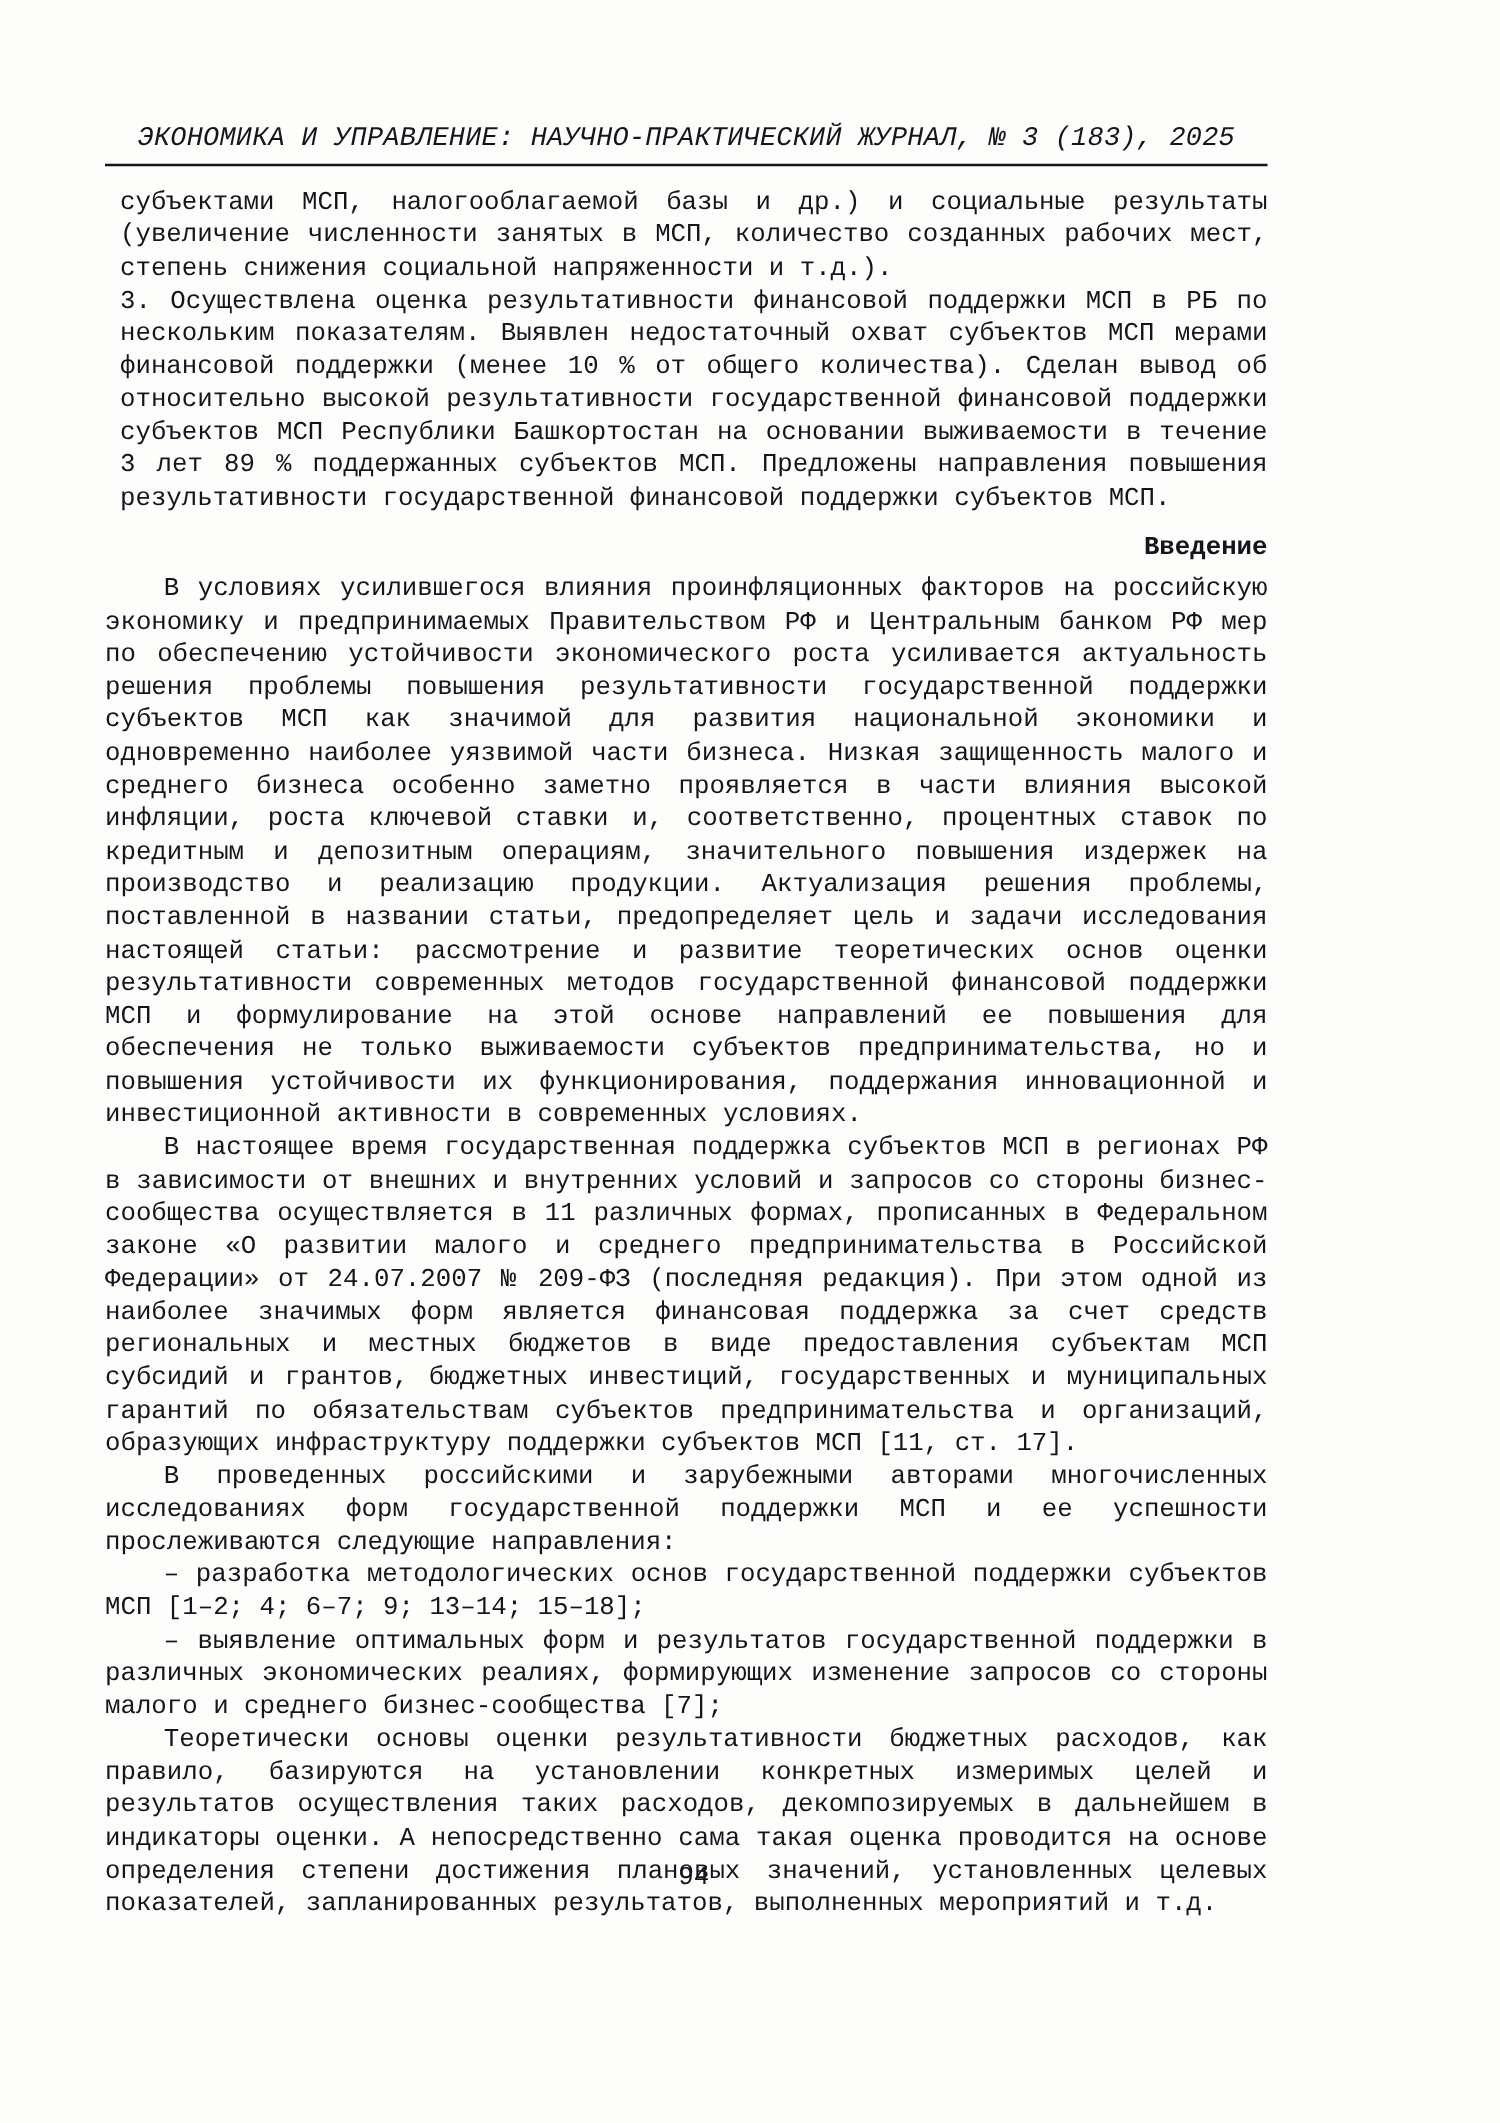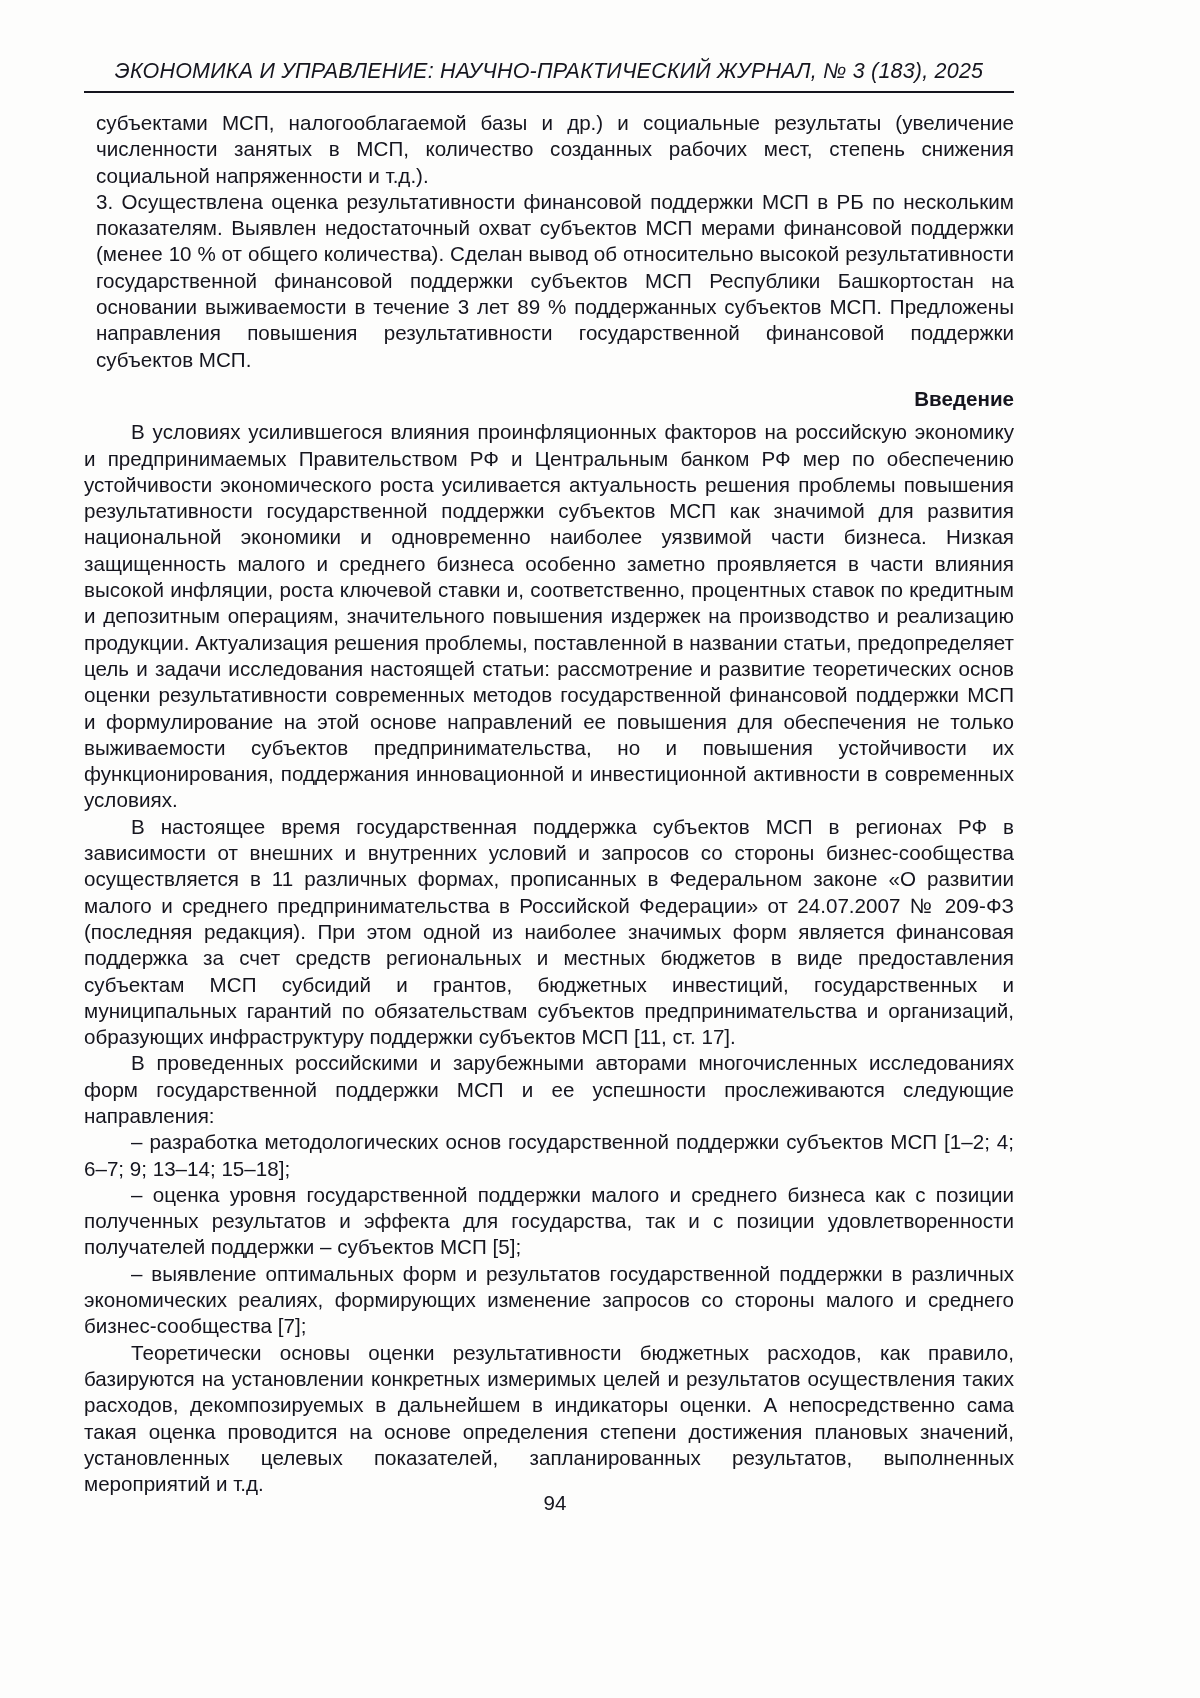--- a/index.html
+++ b/index.html
@@ -2,23 +2,23 @@
 <html lang="ru"><head>
 <meta charset="utf-8">
 <style>
   * { margin: 0; padding: 0; box-sizing: border-box; }
   html, body { background: #ffffff; }
   .page {
     position: relative;
     width: 1200px;
     height: 1698px;
     background: #fdfdfc;
-    font-family: Liberation Sans, sans-serif;
+    font-family: Liberation Mono, monospace;
     color: #15151e;
-    padding: 58px 186px 0 84px;
+    padding: 98px 186px 0 84px;
     overflow: hidden;
   }
   .running-header { margin-bottom: 17px; }
   .journal-title {
     font-style: italic;
     font-size: 21.5px;
     line-height: 26px;
     text-align: center;
     letter-spacing: 0.2px;
     padding-bottom: 7px;
@@ -68,21 +68,20 @@
     <p class="para no-indent">субъектами МСП, налогооблагаемой базы и др.) и социальные результаты (увеличение численности занятых в МСП, количество созданных рабочих мест, степень снижения социальной напряженности и т.д.).</p>
     <p class="para no-indent">3. Осуществлена оценка результативности финансовой поддержки МСП в РБ по нескольким показателям. Выявлен недостаточный охват субъектов МСП мерами финансовой поддержки (менее 10 % от общего количества). Сделан вывод об относительно высокой результативности государственной финансовой поддержки субъектов МСП Республики Башкортостан на основании выживаемости в течение 3 лет 89 % поддержанных субъектов МСП. Предложены направления повышения результативности государственной финансовой поддержки субъектов МСП.</p>
 
     <h2 class="section-heading">Введение</h2>
 
     <p class="para">В условиях усилившегося влияния проинфляционных факторов на российскую экономику и предпринимаемых Правительством РФ и Центральным банком РФ мер по обеспечению устойчивости экономического роста усиливается актуальность решения проблемы повышения результативности государственной поддержки субъектов МСП как значимой для развития национальной экономики и одновременно наиболее уязвимой части бизнеса. Низкая защищенность малого и среднего бизнеса особенно заметно проявляется в части влияния высокой инфляции, роста ключевой ставки и, соответственно, процентных ставок по кредитным и депозитным операциям, значительного повышения издержек на производство и реализацию продукции. Актуализация решения проблемы, поставленной в названии статьи, предопределяет цель и задачи исследования настоящей статьи: рассмотрение и развитие теоретических основ оценки результативности современных методов государственной финансовой поддержки МСП и формулирование на этой основе направлений ее повышения для обеспечения не только выживаемости субъектов предпринимательства, но и повышения устойчивости их функционирования, поддержания инновационной и инвестиционной активности в современных условиях.</p>
     <p class="para">В настоящее время государственная поддержка субъектов МСП в регионах РФ в зависимости от внешних и внутренних условий и запросов со стороны бизнес-сообщества осуществляется в 11 различных формах, прописанных в Федеральном законе «О развитии малого и среднего предпринимательства в Российской Федерации» от 24.07.2007 № 209-ФЗ (последняя редакция). При этом одной из наиболее значимых форм является финансовая поддержка за счет средств региональных и местных бюджетов в виде предоставления субъектам МСП субсидий и грантов, бюджетных инвестиций, государственных и муниципальных гарантий по обязательствам субъектов предпринимательства и организаций, образующих инфраструктуру поддержки субъектов МСП [11, ст. 17].</p>
     <p class="para">В проведенных российскими и зарубежными авторами многочисленных исследованиях форм государственной поддержки МСП и ее успешности прослеживаются следующие направления:</p>
 
     <p class="para">– разработка методологических основ государственной поддержки субъектов МСП [1–2; 4; 6–7; 9; 13–14; 15–18];</p>
-    <p class="para">– оценка уровня государственной поддержки малого и среднего бизнеса как с позиции полученных результатов и эффекта для государства, так и с позиции удовлетворенности получателей поддержки – субъектов МСП [5];</p>
     <p class="para">– выявление оптимальных форм и результатов государственной поддержки в различных экономических реалиях, формирующих изменение запросов со стороны малого и среднего бизнес-сообщества [7];</p>
 
     <p class="para">Теоретически основы оценки результативности бюджетных расходов, как правило, базируются на установлении конкретных измеримых целей и результатов осуществления таких расходов, декомпозируемых в дальнейшем в индикаторы оценки. А непосредственно сама такая оценка проводится на основе определения степени достижения плановых значений, установленных целевых показателей, запланированных результатов, выполненных мероприятий и т.д.</p>
   </main>
 
   <footer class="page-footer">
     <span class="page-number">94</span>
   </footer>
 
 </div>

